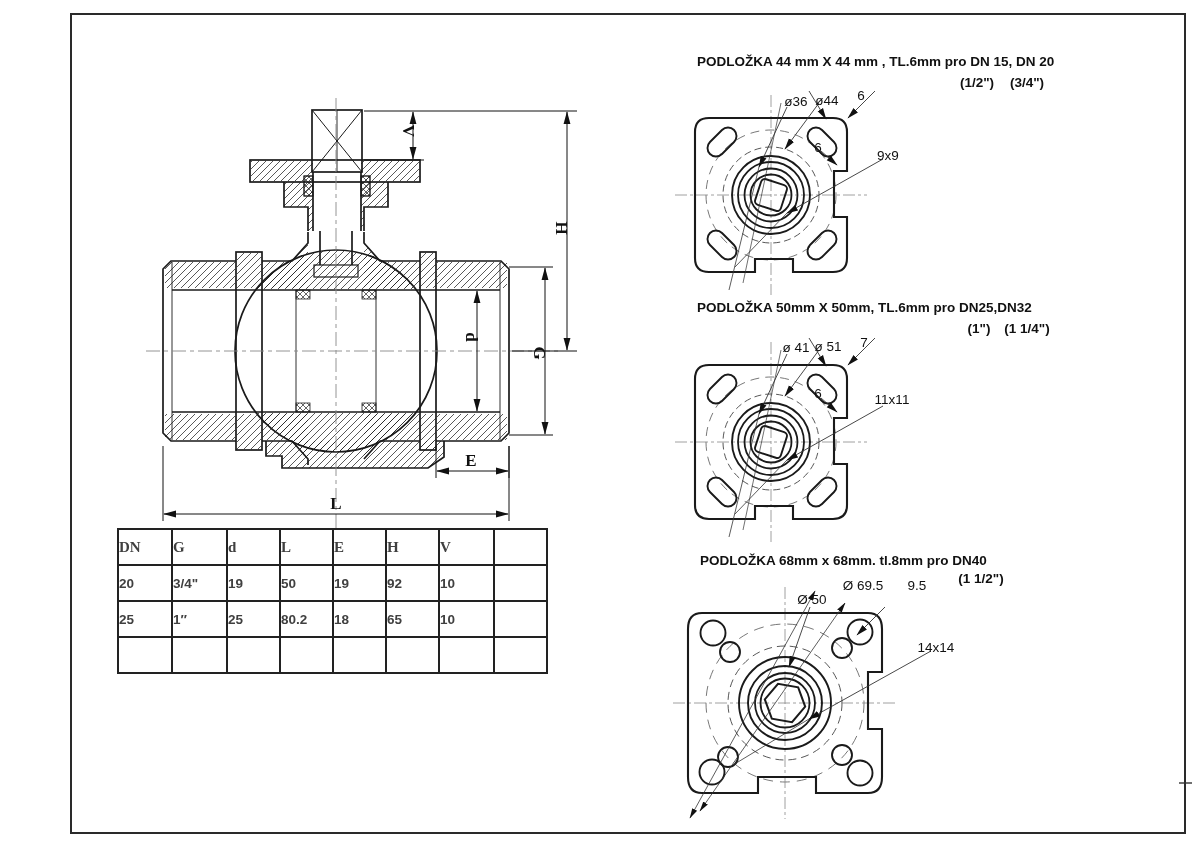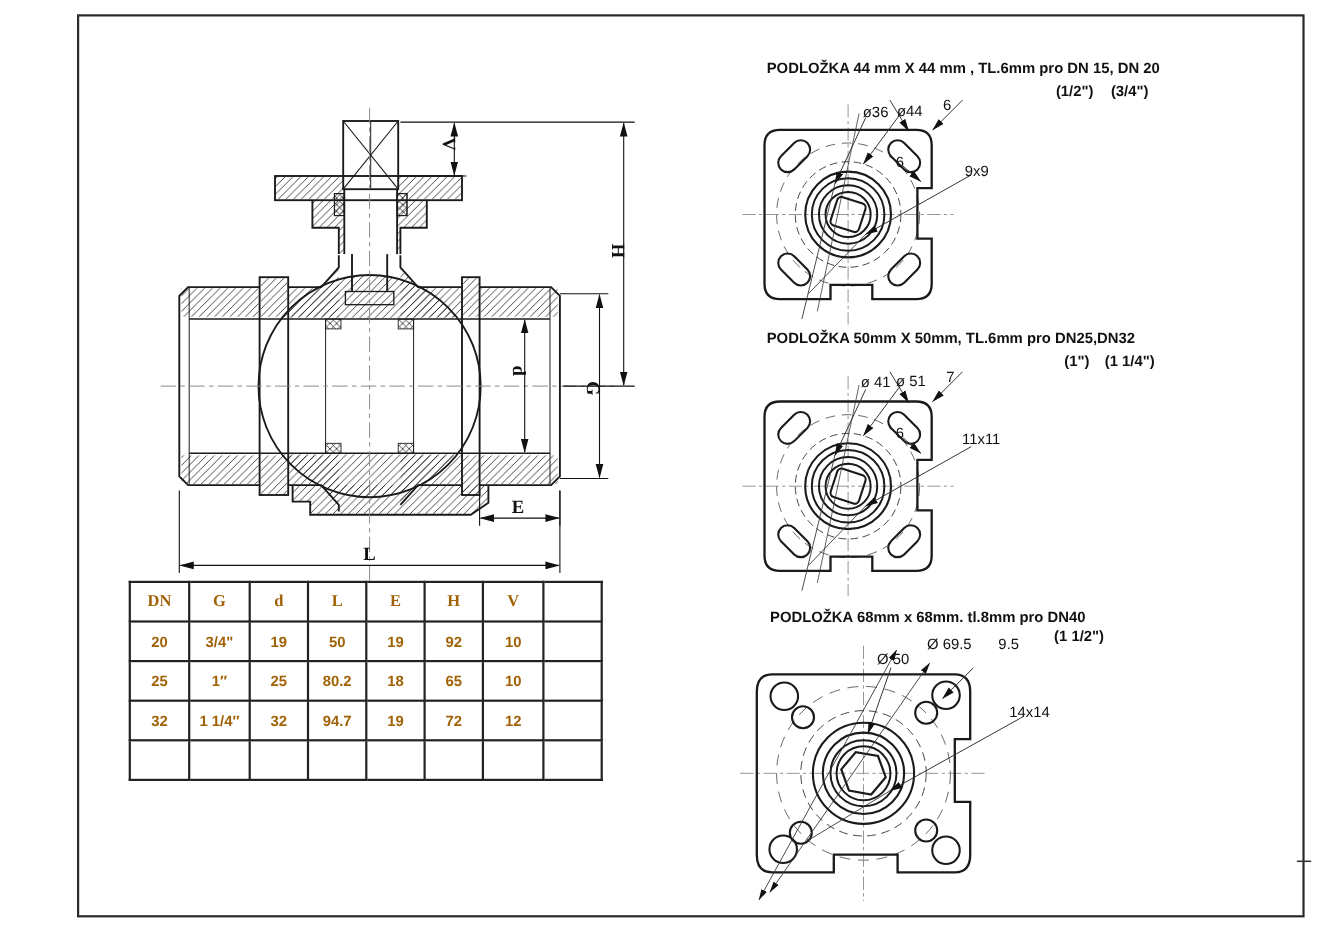--- a/index.html
+++ b/index.html
@@ -1,22 +1,22 @@
 <!DOCTYPE html>
 <html><head>
 <meta charset="utf-8">
 <style>
   html,body{margin:0;padding:0;background:#fff;}
   .page{position:relative;width:1200px;height:849px;background:#fff;outline:1px solid #e9e9e9;overflow:hidden;
         font-family:"Liberation Sans",sans-serif;color:#111;}
   .frame{position:absolute;left:70px;top:13px;width:1112px;height:817px;border:2px solid #2a2a2a;}
   svg{position:absolute;left:0;top:0;}
   .dimtable{position:absolute;left:117px;top:528px;border-collapse:collapse;table-layout:fixed;}
-  .dimtable td{border:2px solid #222;text-align:center;vertical-align:middle;padding:0;
-               font-family:"Liberation Sans",sans-serif;font-weight:bold;font-size:13.5px;color:#a16207;}
+  .dimtable td{border:2px solid #222;text-align:left;vertical-align:middle;padding:0;
+               font-family:"Liberation Sans",sans-serif;font-weight:bold;font-size:13.5px;color:#404040;}
   .dimtable tr{height:36px;}
   .dimtable tr.hdr td{font-family:"Liberation Serif",serif;font-size:15px;font-weight:bold;}
   .dimtable td.c0{width:52px;} .dimtable td.c1{width:53px;} .dimtable td.c2{width:51px;}
   .dimtable td.c3{width:51px;} .dimtable td.c4{width:51px;} .dimtable td.c5{width:51px;}
   .dimtable td.c6{width:53px;} .dimtable td.c7{width:51px;}
 </style>
 </head>
 <body>
 
 <div class="page">
@@ -267,30 +267,20 @@
       <td>25</td>
       <td>1″</td>
       <td>25</td>
       <td>80.2</td>
       <td>18</td>
       <td>65</td>
       <td>10</td>
       <td></td>
     </tr>
     <tr>
-      <td>32</td>
-      <td>1 1/4″</td>
-      <td>32</td>
-      <td>94.7</td>
-      <td>19</td>
-      <td>72</td>
-      <td>12</td>
-      <td></td>
-    </tr>
-    <tr>
       <td></td>
       <td></td>
       <td></td>
       <td></td>
       <td></td>
       <td></td>
       <td></td>
       <td></td>
     </tr>
   </tbody>

